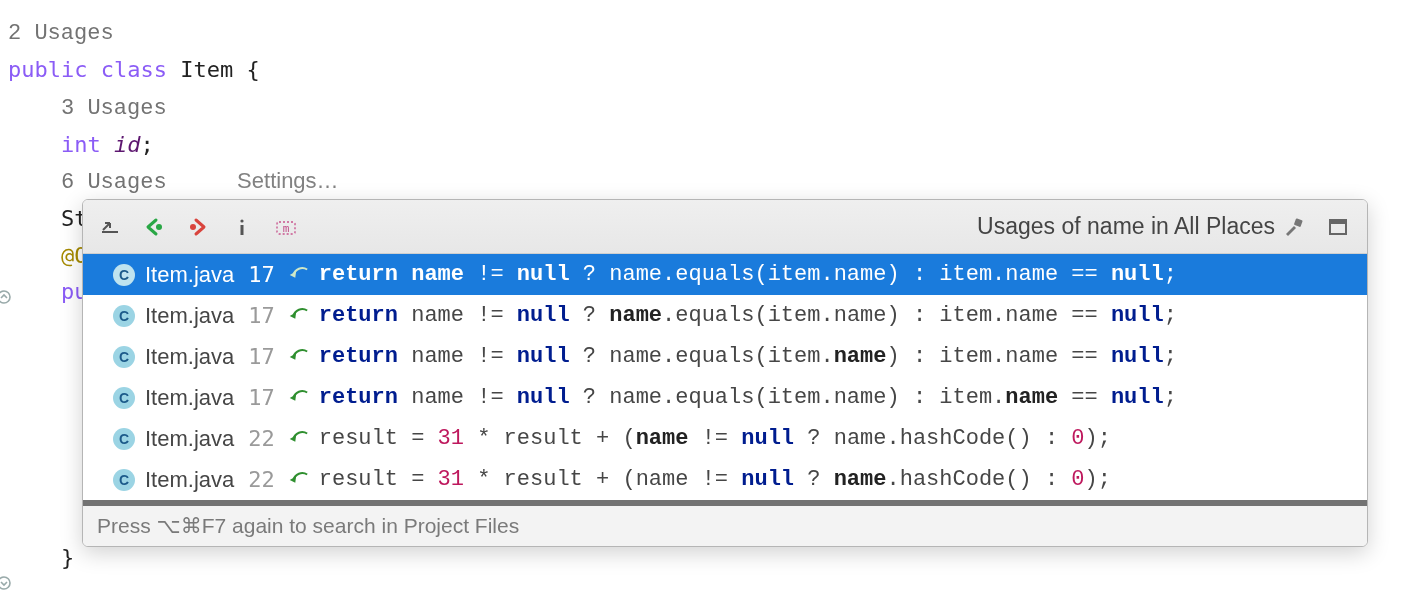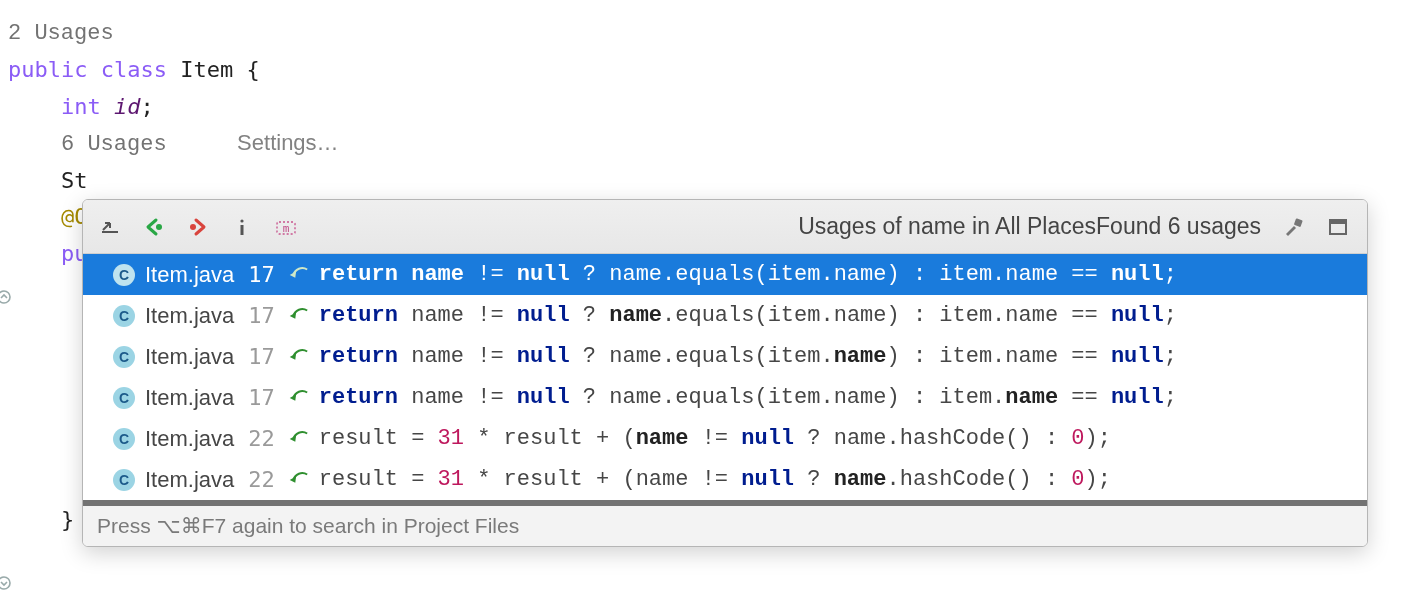--- a/index.html
+++ b/index.html
@@ -122,20 +122,21 @@
     left: -4px;
     width: 16px; height: 18px;
   }
 </style>
 </head>
 <body>
 
 <div class="editor">
   <div class="line inlay">2 Usages</div>
   <div class="line"><span class="kw">public</span> <span class="kw">class</span> <span class="cls">Item</span> <span>{</span></div>
+  <div class="line">    <span class="inlay">3 Usages</span></div>
   <div class="line">    <span class="kw">int</span> <span class="fld">id</span><span>;</span></div>
   <div class="line">    <span class="inlay">6 Usages</span>  <span class="inlay-link">Settings…</span></div>
   <div class="line">    <span>St</span></div>
   <div class="line">    <span class="ann">@O</span></div>
   <div class="line">    <span class="kw">pu</span></div>
   <div style="height:230px"></div>
   <div class="line">    <span>}</span></div>
 
   <svg class="gutter-mark" style="top:288px" viewBox="0 0 16 16">
       <circle cx="8" cy="8" r="6" fill="none" stroke="#9aa" stroke-width="1.6"></circle>
@@ -173,21 +174,20 @@
           <rect x="8.5" y="9" width="3" height="10" fill="#555"></rect>
         </svg>
     </div>
     <div class="tool-btn">
       <svg width="26" height="22" viewBox="0 0 26 22">
           <rect x="4" y="6" width="18" height="12" rx="2" fill="none" stroke="#d17aa5" stroke-width="1.8" stroke-dasharray="2 2"></rect>
           <text x="13" y="16" text-anchor="middle" font-family="Menlo,monospace" font-size="11" fill="#c24c88">m</text>
         </svg>
     </div>
     <div class="popup-title">Usages of name in All Places</div>
-    <div class="popup-count">Found 6 usages</div>
     <div class="tool-btn">
       <svg width="22" height="22" viewBox="0 0 22 22">
           <path d="M3 18 L11 10 L13 12 L5 20 Z" fill="#777"></path>
           <rect x="12" y="3" width="7" height="7" rx="1" fill="#777" transform="rotate(20 15 6)"></rect>
         </svg>
     </div>
     <div class="tool-btn" style="margin-right:0">
       <svg width="22" height="22" viewBox="0 0 22 22">
           <rect x="3" y="4" width="16" height="14" fill="none" stroke="#666" stroke-width="2"></rect>
           <rect x="3" y="4" width="16" height="4" fill="#666"></rect>

